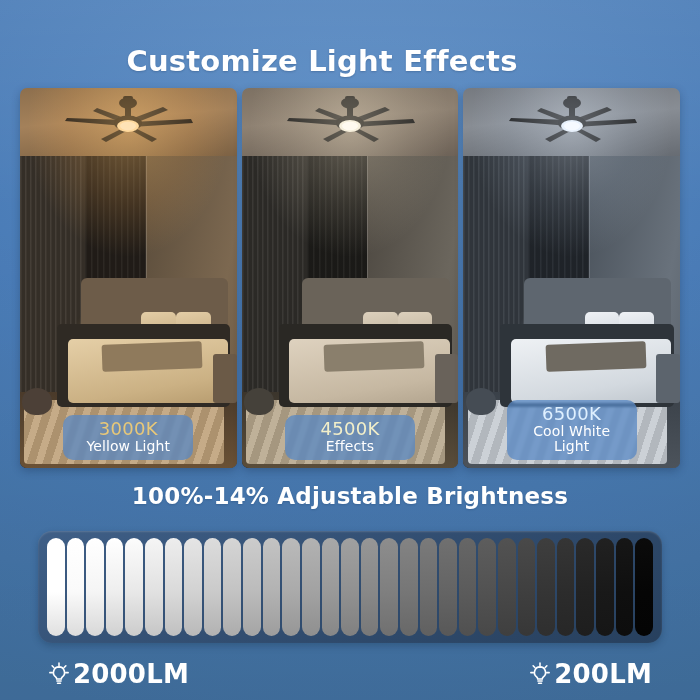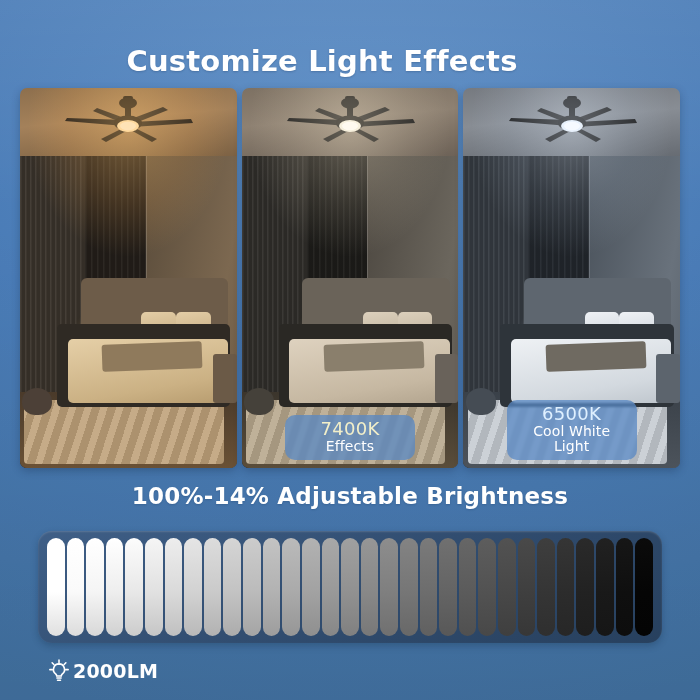--- a/index.html
+++ b/index.html
@@ -309,21 +309,21 @@
   
   .lumen {
     position: absolute;
     top: 659px;
     display: flex;
     align-items: center;
     gap: 3px;
     color: #ffffff;
     font-family: "DejaVu Sans", sans-serif;
     font-weight: 700;
-    font-size: 19px;
+    font-size: 26px;
     letter-spacing: 0.2px;
   }
   .lumen.left { left: 48px; }
   .lumen.right { right: 48px; }
   .bulb-icon { width: 22px; height: 24px; display: block; }
 </style>
 </head>
 <body>
 
 <div class="poster">
@@ -367,20 +367,24 @@
             <path d="M92 25 L124 13 L129 16 L94 30 Z" fill="#222"></path>
             <path d="M93 28 L152 25 L154 29 L93 33 Z" fill="#1d1d1d"></path>
             <path d="M88 32 L62 45 L67 48 L91 35 Z" fill="#181818"></path>
             <path d="M92 32 L118 45 L113 48 L90 35 Z" fill="#181818"></path>
             <ellipse cx="89" cy="29" rx="14" ry="7.5" fill="#161616"></ellipse>
             <ellipse cx="89" cy="32" rx="11" ry="6" fill="#ffe6b8"></ellipse>
             <ellipse cx="89" cy="32" rx="8" ry="4.2" fill="#fff6e2"></ellipse>
           </svg>
         </div>
         <div class="lightpool"></div>
+      </div>
+      <div class="kbadge">
+        <span class="kelvin" style="color:#e8c878">3000K</span>
+        <span class="kname">Yellow Light</span>
       </div>
     </div>
 
     <div class="panel p2">
       <div class="scene">
         <div class="wall-block">
           <div class="curtain"></div>
           <div class="wall-panelA"></div>
           <div class="wall-panelB"></div>
           <div class="wall-seam" style="left:58%"></div>
@@ -412,21 +416,21 @@
             <path d="M88 32 L62 45 L67 48 L91 35 Z" fill="#181818"></path>
             <path d="M92 32 L118 45 L113 48 L90 35 Z" fill="#181818"></path>
             <ellipse cx="89" cy="29" rx="14" ry="7.5" fill="#161616"></ellipse>
             <ellipse cx="89" cy="32" rx="11" ry="6" fill="#f3f0e2"></ellipse>
             <ellipse cx="89" cy="32" rx="8" ry="4.2" fill="#ffffff"></ellipse>
           </svg>
         </div>
         <div class="lightpool"></div>
       </div>
       <div class="kbadge">
-        <span class="kelvin" style="color:#f2efc9">7400K</span>
+        <span class="kelvin" style="color:#f2efc9">4500K</span>
         <span class="kname">Effects</span>
       </div>
     </div>
 
     <div class="panel p3">
       <div class="scene">
         <div class="wall-block">
           <div class="curtain"></div>
           <div class="wall-panelA"></div>
           <div class="wall-panelB"></div>
@@ -519,14 +523,31 @@
           <line x1="22" y1="11.5" x2="19.4" y2="11.5"></line>
         </g>
         <path d="M12 5.2 a6.1 6.1 0 0 0 -3.7 10.9 c0.9 0.8 1.2 1.5 1.3 2.4 h4.8 c0.1 -0.9 0.4 -1.6 1.3 -2.4 A6.1 6.1 0 0 0 12 5.2 Z" fill="none" stroke="#ffffff" stroke-width="1.8"></path>
         <line x1="9.7" y1="20.6" x2="14.3" y2="20.6" stroke="#ffffff" stroke-width="1.7" stroke-linecap="round"></line>
         <line x1="10.4" y1="23.1" x2="13.6" y2="23.1" stroke="#ffffff" stroke-width="1.7" stroke-linecap="round"></line>
       </svg>
     </span>
     <span>2000LM</span>
   </div>
 
+  <div class="lumen right">
+    <span class="bulb-icon">
+      <svg viewBox="0 0 24 26" width="22" height="24" aria-hidden="true">
+        <g stroke="#ffffff" stroke-width="1.7" stroke-linecap="round" fill="none">
+          <line x1="12" y1="1" x2="12" y2="4"></line>
+          <line x1="4.5" y1="4" x2="6.4" y2="6"></line>
+          <line x1="19.5" y1="4" x2="17.6" y2="6"></line>
+          <line x1="2" y1="11.5" x2="4.6" y2="11.5"></line>
+          <line x1="22" y1="11.5" x2="19.4" y2="11.5"></line>
+        </g>
+        <path d="M12 5.2 a6.1 6.1 0 0 0 -3.7 10.9 c0.9 0.8 1.2 1.5 1.3 2.4 h4.8 c0.1 -0.9 0.4 -1.6 1.3 -2.4 A6.1 6.1 0 0 0 12 5.2 Z" fill="none" stroke="#ffffff" stroke-width="1.8"></path>
+        <line x1="9.7" y1="20.6" x2="14.3" y2="20.6" stroke="#ffffff" stroke-width="1.7" stroke-linecap="round"></line>
+        <line x1="10.4" y1="23.1" x2="13.6" y2="23.1" stroke="#ffffff" stroke-width="1.7" stroke-linecap="round"></line>
+      </svg>
+    </span>
+    <span>200LM</span>
+  </div>
 
 </div>
 
 </body></html>

